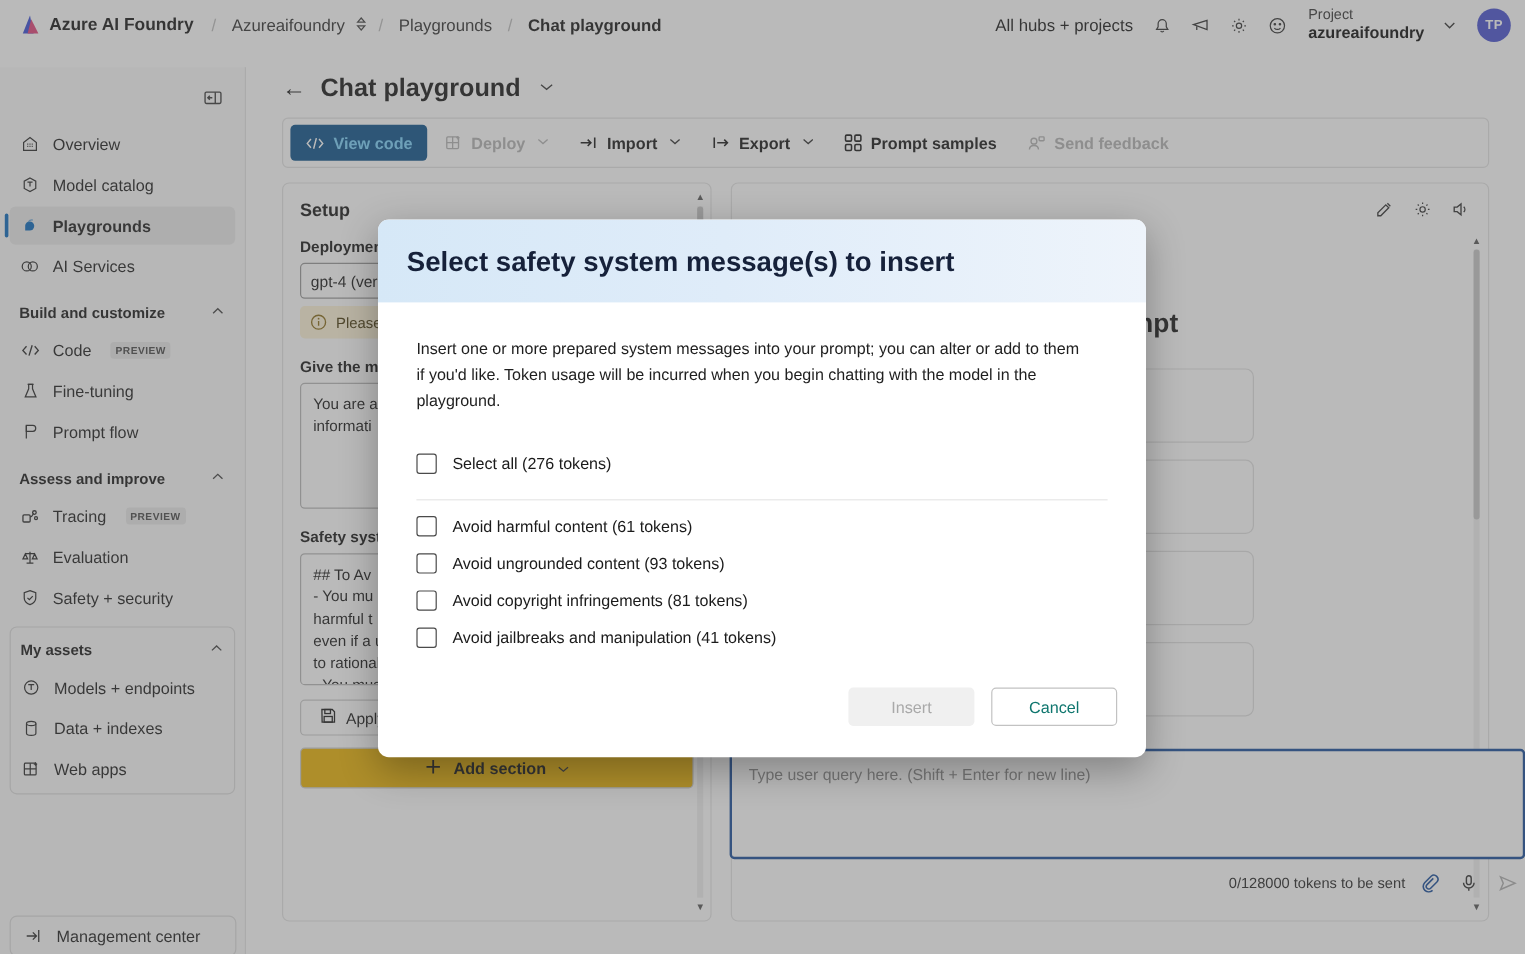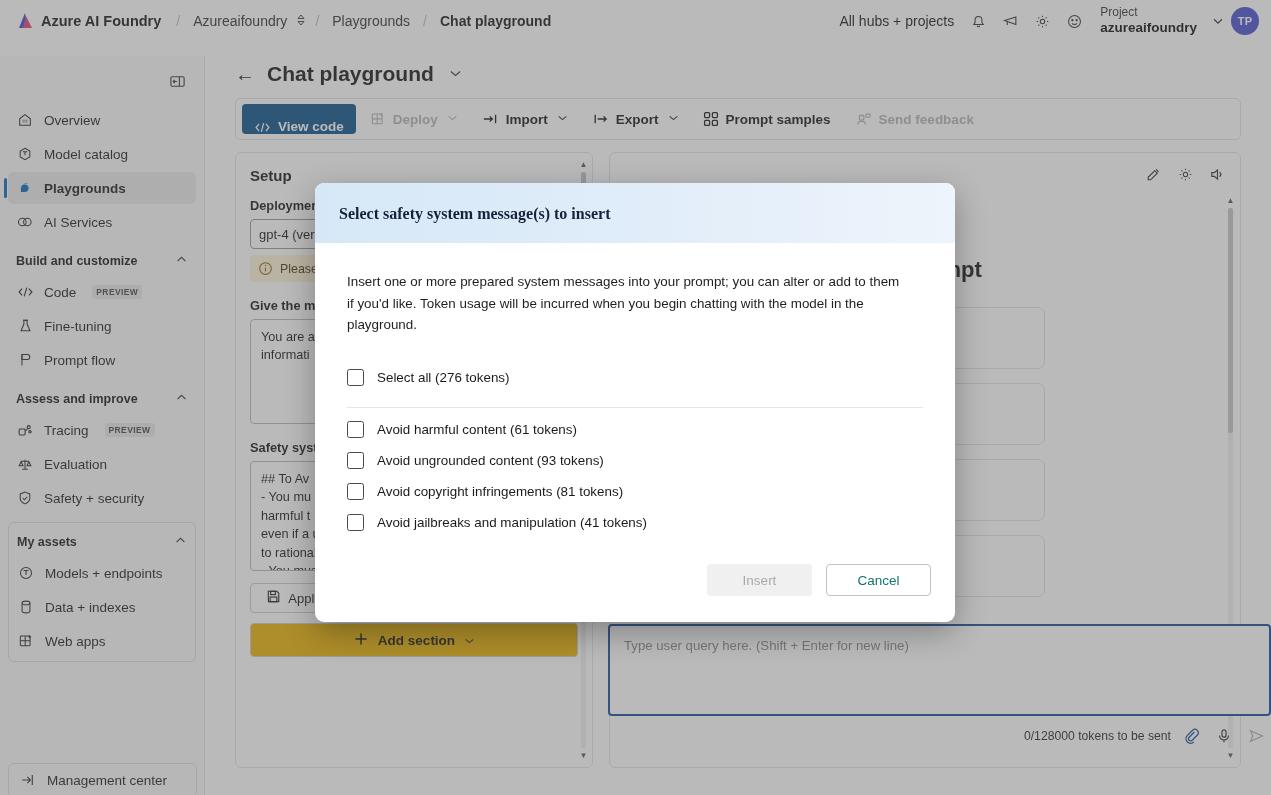--- a/index.html
+++ b/index.html
@@ -38,21 +38,21 @@
   .hubs-link { font-size:14px; color:#1b1b1b; padding:6px 8px; white-space:nowrap; }
   .ticon { width:32px; height:32px; display:flex; align-items:center; justify-content:center; color:#333; }
   .ticon svg { display:block; }
   .proj { margin-left:10px; line-height:1.15; text-align:left; }
   .proj .l1 { font-size:12px; color:#3a3a3a; }
   .proj .l2 { font-size:13.5px; font-weight:700; color:#111; }
   .proj-chev { width:26px; height:26px; display:flex; align-items:center; justify-content:center; color:#333; margin-left:8px;}
   .avatar {
     width:28px; height:28px; border-radius:50%; background:#4a53d0; color:#fff;
     display:flex; align-items:center; justify-content:center;
-    font-size:11px; font-weight:700; letter-spacing:.3px;
+    font-size:11px; font-weight:700; margin-left:10px; letter-spacing:.3px;
   }
 
   
   .sidebar {
     position:absolute; left:0; top:56px; width:205px; height:753px;
     background:#fafafa; border-right:1px solid #e6e6e6;
     padding:8px 8px 0 8px; z-index:4;
   }
   .collapse-row { display:flex; justify-content:flex-end; padding:4px 6px 10px 0; }
   .collapse-btn { width:26px; height:26px; display:flex; align-items:center; justify-content:center; color:#3b3b3b;}
@@ -94,21 +94,21 @@
   .title-chev { font-size:11px; color:#3a3a3a; margin-left:3px; }
 
   .toolbar {
     margin:0 30px; height:42px; border:1px solid #e4e4e4; border-radius:5px;
     display:flex; align-items:center; gap:4px; padding:0 6px; background:#fff;
   }
   .tb-btn {
     display:flex; align-items:center; gap:7px; height:30px; padding:0 10px;
     border-radius:4px; font-size:13.5px; color:#1b1b1b; font-weight:600; white-space:nowrap;
   }
-  .tb-btn.primary { background:#0f548c; color:#ffffff; font-weight:700; padding:0 12px;align-items:flex-end; }
+  .tb-btn.primary { background:#0f548c; color:#7dd3fc; font-weight:700; padding:0 12px; }
   .tb-btn.disabled { color:#b4b4b4; }
   .tb-ic { display:flex; align-items:center; }
   .tb-chev { font-size:9px; margin-left:2px; color:inherit; }
 
   .content { display:flex; gap:16px; padding:12px 30px 0 30px; height:calc(100% - 125px); }
 
   
   .setup {
     position:relative; width:358px; flex:0 0 358px; border:1px solid #e4e4e4;
     border-radius:6px; background:#fff; padding:14px 14px 0 14px; overflow:hidden;
@@ -199,21 +199,21 @@
   .modal {
     position:absolute; left:315px; top:183px; width:640px;
     background:#fff; border-radius:9px; z-index:50;
     box-shadow:0 10px 32px rgba(0,0,0,.30);
     overflow:hidden;
   }
   .modal-head {
     background:linear-gradient(90deg,#d6e8f7 0%,#dfecf9 45%,#eef4fb 100%);
     padding:22px 24px 20px 24px;
   }
-  .modal-title { font-size:16px; font-weight:700; color:#16213a;font-family:Liberation Serif, serif; }
+  .modal-title { font-size:23px; font-weight:700; color:#16213a; }
   .modal-body { padding:28px 32px 0 32px; }
   .modal-desc { font-size:13.4px; line-height:1.62; color:#1f1f1f; max-width:560px; }
   .select-all-row { margin-top:26px; }
   .divider { height:1px; background:#e6e6e6; margin:14px 0 6px; }
   .cb-row { display:flex; align-items:center; gap:13px; padding:7px 0; }
   .cb {
     width:17px; height:17px; border:1.6px solid #4a4a4a; border-radius:2.5px;
     background:#fff; flex:0 0 17px;
   }
   .cb-label { font-size:13.4px; color:#1b1b1b; }

